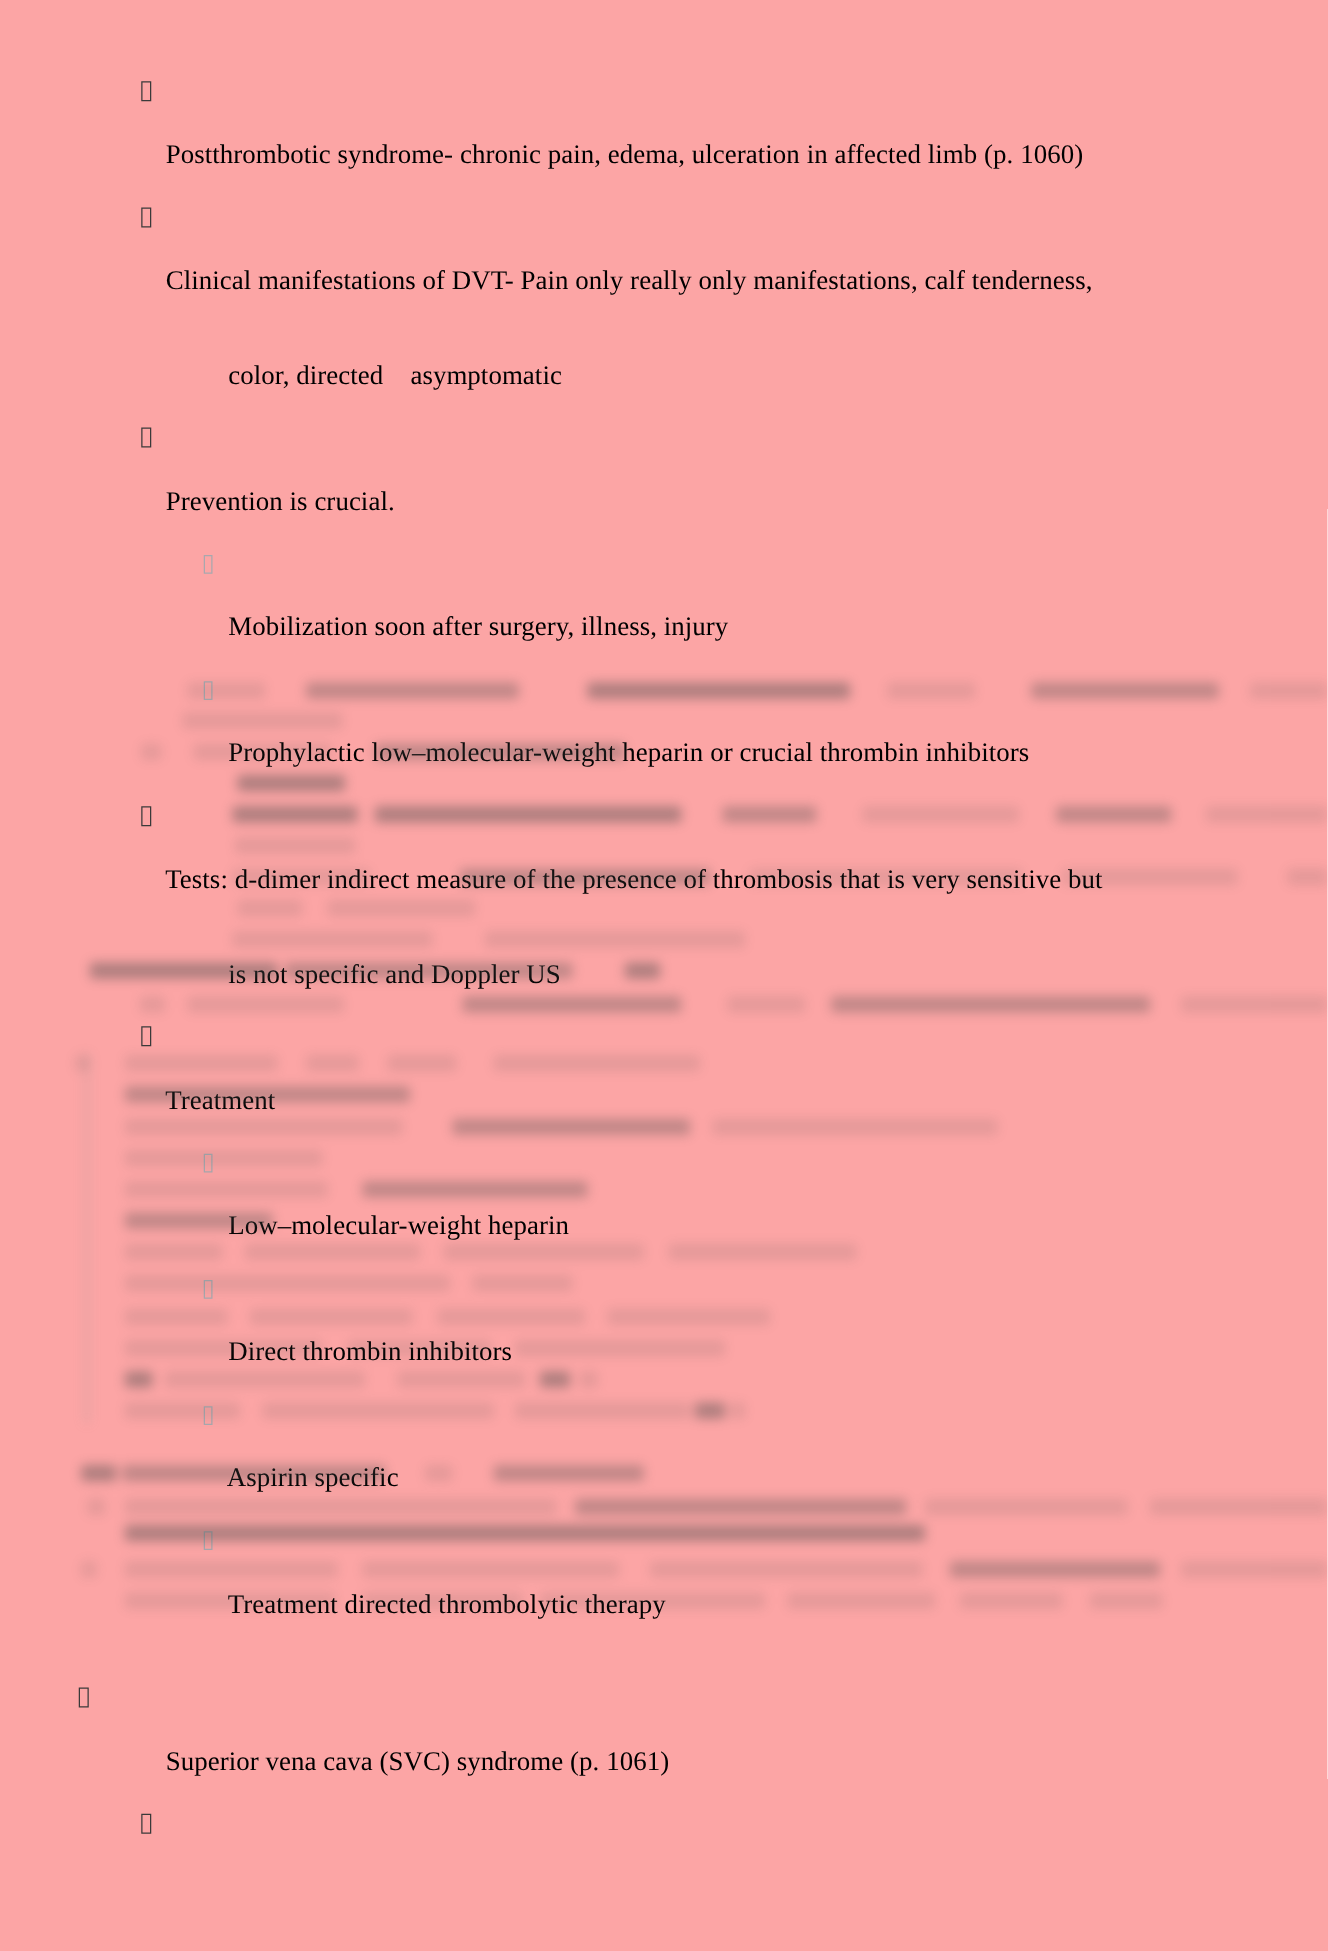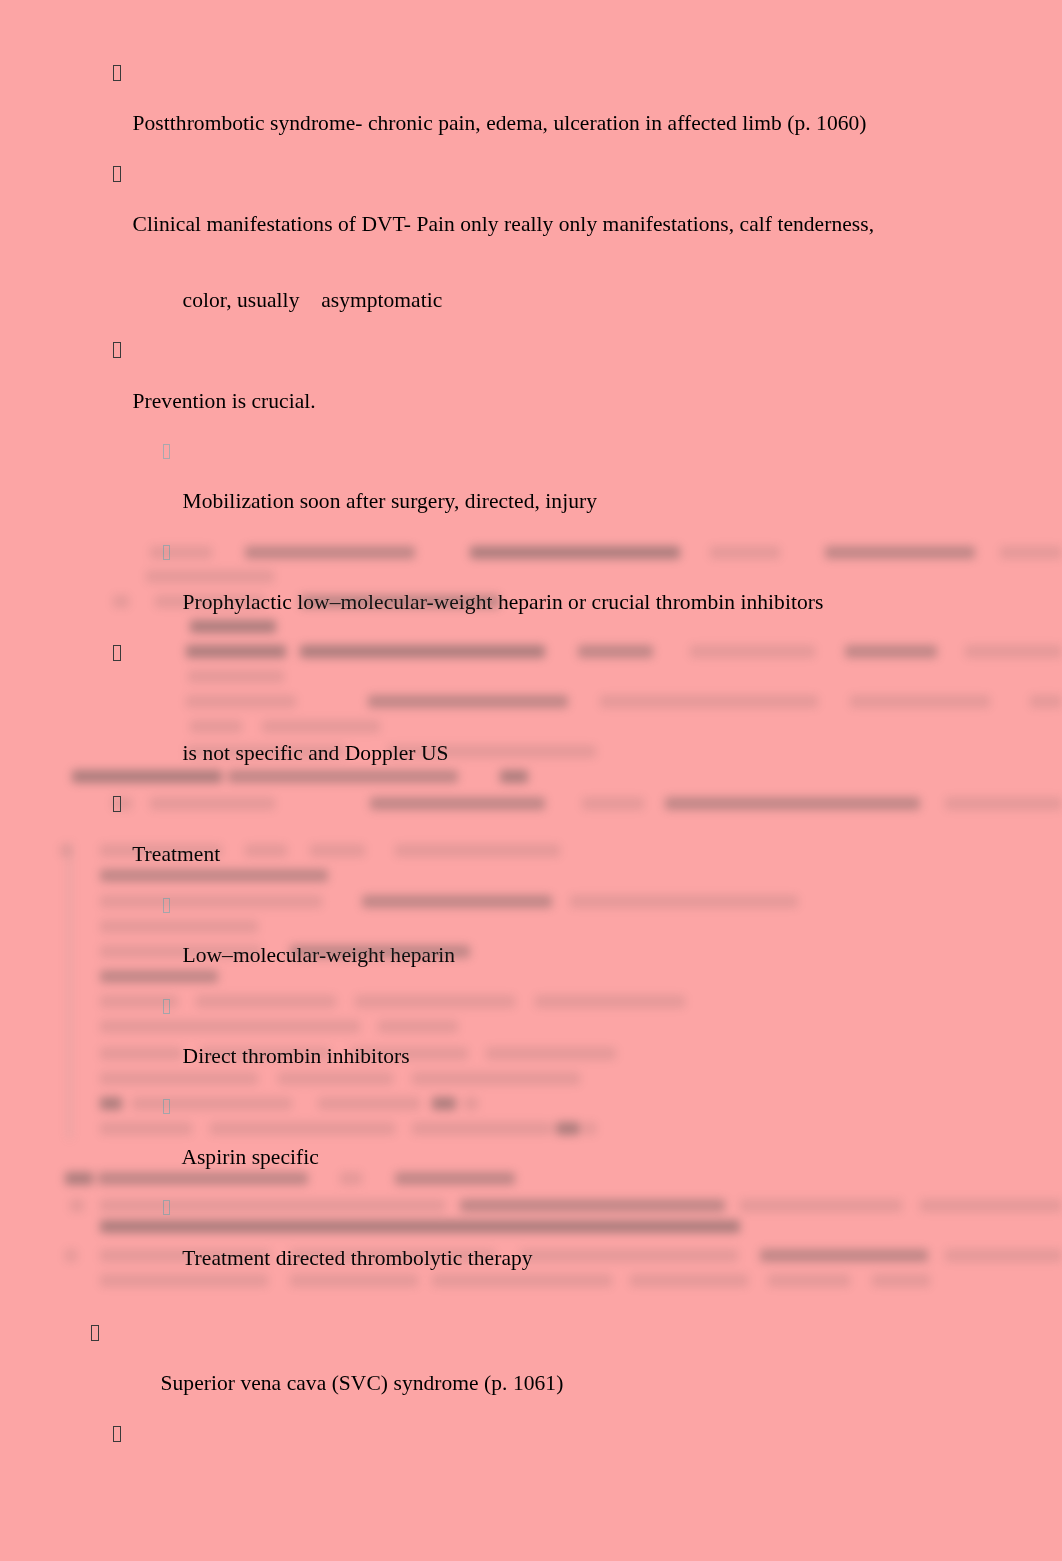--- a/index.html
+++ b/index.html
@@ -27,21 +27,21 @@
   .line {
     position: relative;
     font-size: 21.5px;
     line-height: 25.2px;
     white-space: pre;
     letter-spacing: 0.05px;
   }
   .lvl0 { padding-left: 100px; }
   .lvl1 { padding-left: 150px; }
   .lvl0cont { padding-left: 150px; }
-  .lvl0top { padding-left: 100px; margin-left: 28px; }
+  .lvl0top { padding-left: 100px; }
 
   
   .bullet {
     position: absolute;
     display: inline-block;
     width: 8px;
     height: 16px;
     border: 1.3px solid #3a3a3a;
     box-sizing: border-box;
     background: transparent;
@@ -99,40 +99,41 @@
       <span class="bullet b0"></span>
       <span>Postthrombotic syndrome- chronic pain, edema, ulceration in affected limb (p. 1060)</span>
     </div>
 
     <div class="line lvl0">
       <span class="bullet b0"></span>
       <span>Clinical manifestations of DVT- Pain only really only manifestations, calf tenderness,</span>
     </div>
 
     <div class="line lvl0cont">
-      <span>color, usually    asymptomatic</span>
+      <span>color, directed    asymptomatic</span>
     </div>
 
     <div class="line lvl0">
       <span class="bullet b0"></span>
       <span>Prevention is crucial.</span>
     </div>
 
     <div class="line lvl1">
       <span class="bullet b1"></span>
-      <span>Mobilization soon after surgery, directed, injury</span>
+      <span>Mobilization soon after surgery, illness, injury</span>
     </div>
 
     <div class="line lvl1">
       <span class="bullet b1"></span>
       <span>Prophylactic low–molecular-weight heparin or crucial thrombin inhibitors</span>
     </div>
 
     <div class="line lvl0">
       <span class="bullet b0"></span>
+      <span>Tests: d-dimer indirect measure of the presence of thrombosis that is very sensitive but</span>
     </div>
 
     <div class="line lvl0cont">
       <span>is not specific and Doppler US</span>
     </div>
 
     <div class="line lvl0">
       <span class="bullet b0"></span>
       <span>Treatment</span>
     </div>

